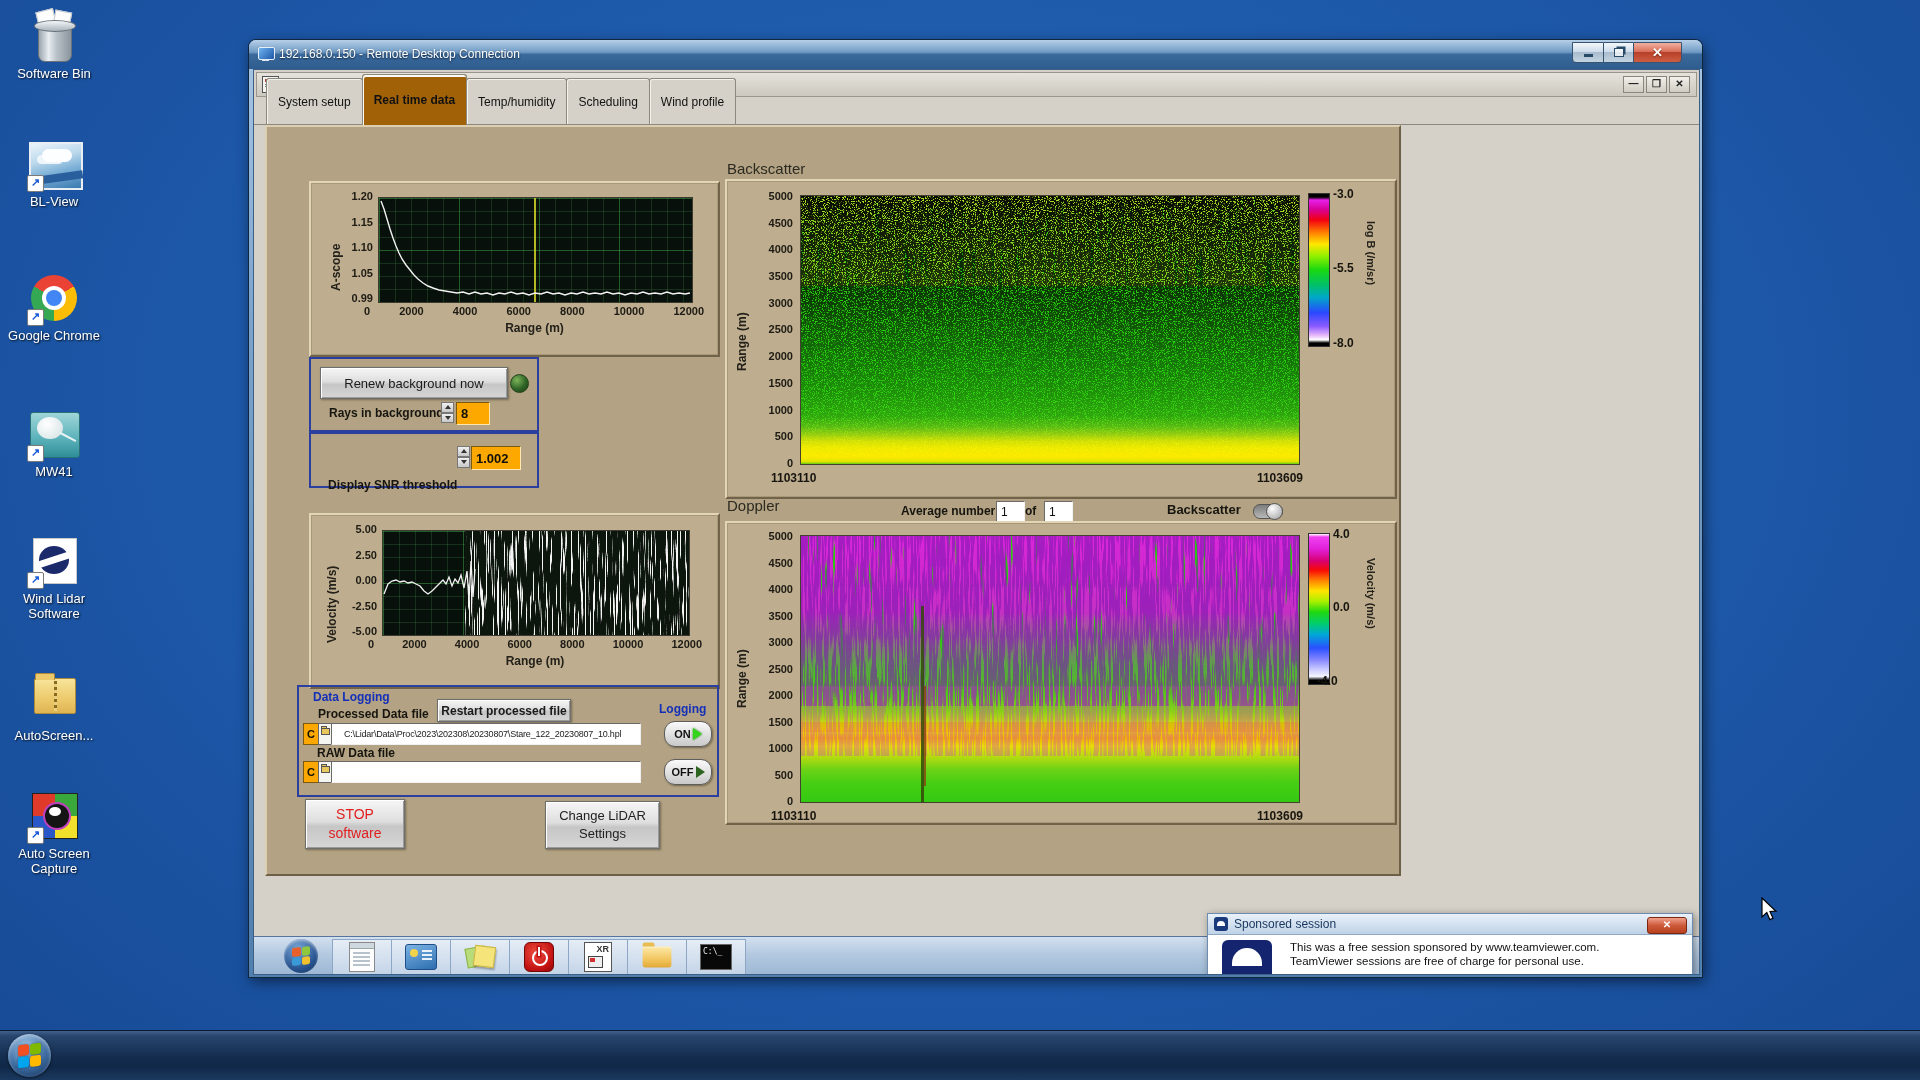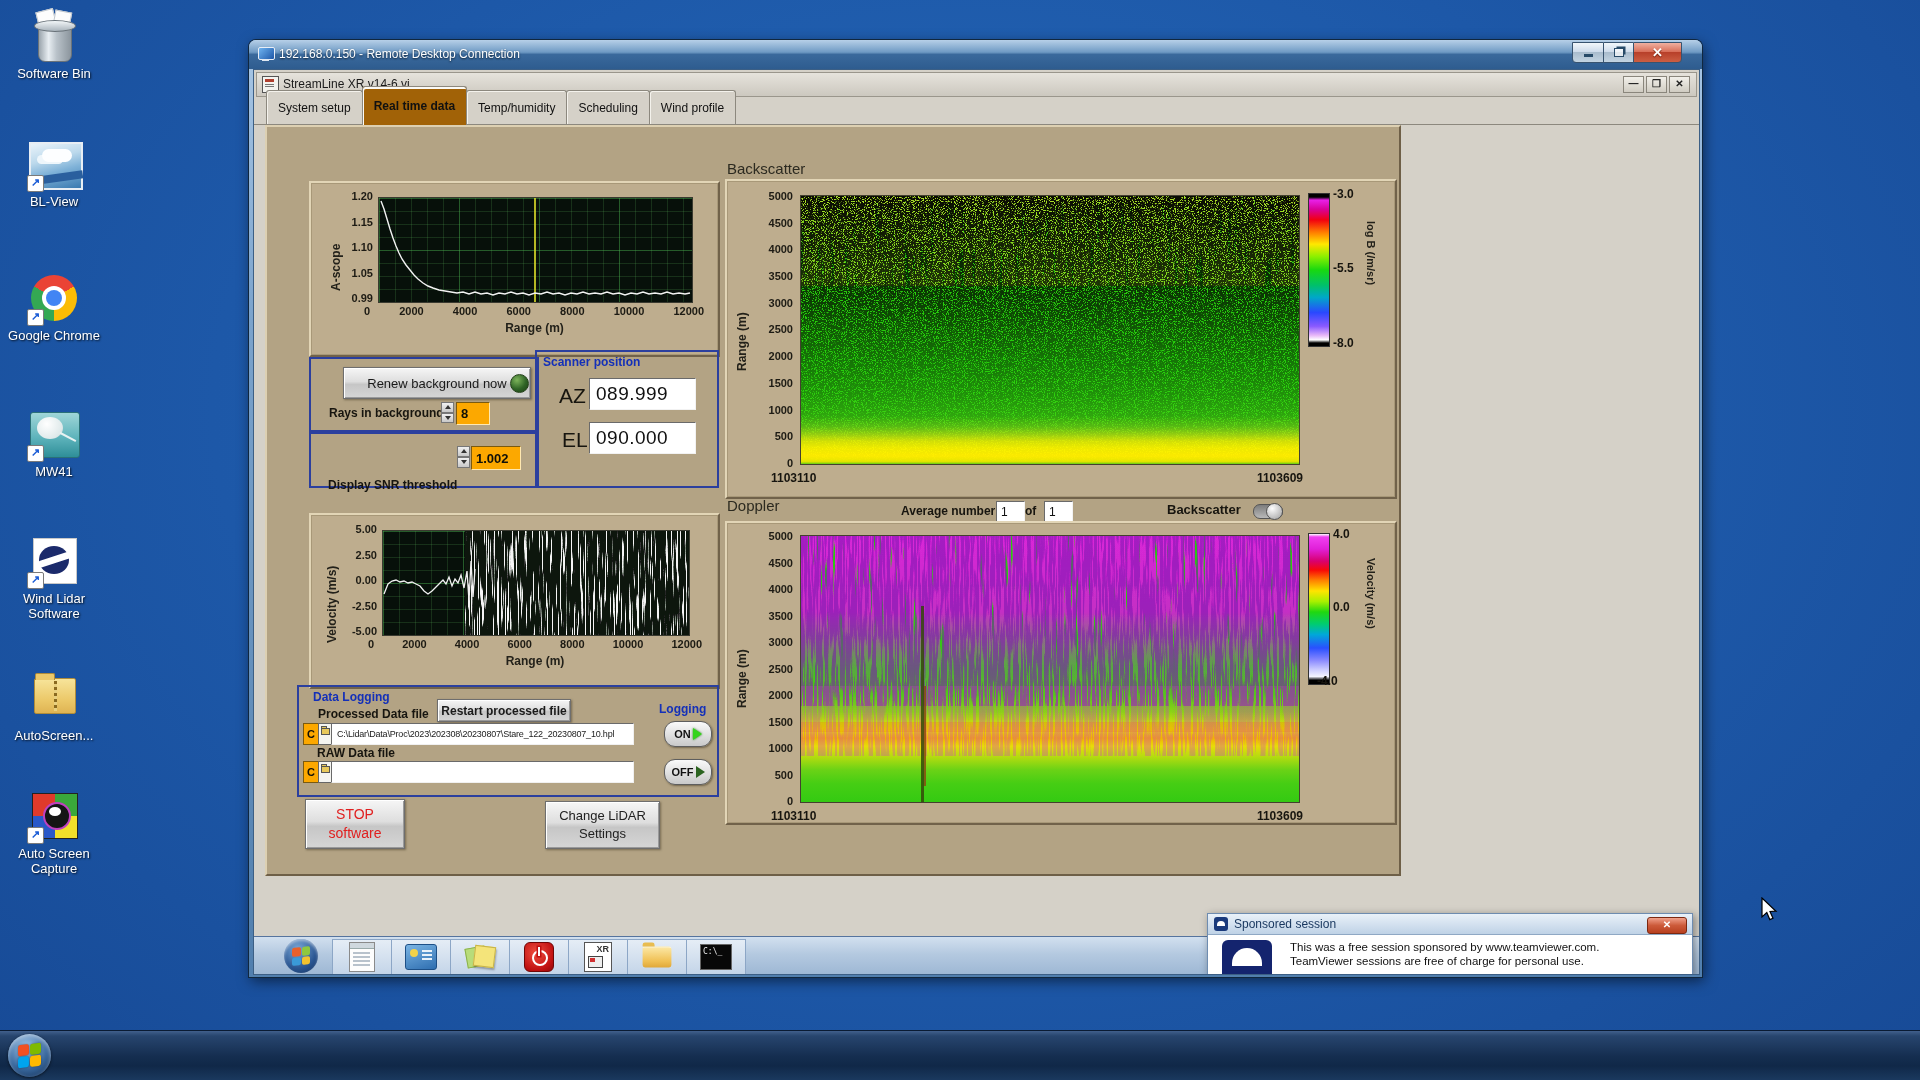--- a/index.html
+++ b/index.html
@@ -72,21 +72,21 @@
     border:1px solid #9a968c;font-size:12px;color:#1a1a1a;}
   #app-title .t{position:absolute;left:26px;top:4px;}
   .app-ico{position:absolute;left:5px;top:3px;width:15px;height:15px;background:#f4f4f0;border:1px solid #555;}
   .app-ico::before{content:"";position:absolute;left:2px;top:2px;width:9px;height:3px;background:#b04030;}
   .app-ico::after{content:"";position:absolute;left:2px;top:7px;width:9px;height:1px;background:#777;box-shadow:0 2px 0 #777;}
   .cbtns{position:absolute;right:6px;top:3px;display:flex;gap:2px;}
   .cbtn{width:19px;height:15px;background:linear-gradient(#f2f0ea,#d0ccc2);border:1px solid #8a867c;
     font-size:10px;line-height:13px;text-align:center;color:#222;font-weight:bold;}
   
   #tabs{left:12px;top:27px;height:28px;display:flex;align-items:flex-end;}
-  .tab{height:22px;padding:6px 11px;background:#d5d1c8;border:1px solid #8c887e;border-bottom:none;
+  .tab{height:22px;padding:12px 11px;background:#d5d1c8;border:1px solid #8c887e;border-bottom:none;
     border-radius:3px 3px 0 0;font-size:12px;line-height:22px;color:#111;margin-right:-1px;
     box-shadow:inset 1px 1px 0 #f4f2ec;}
   .tab.active{height:26px;font-weight:bold;line-height:26px;z-index:3;background:#a16207;
     box-shadow:inset 1px 2px 0 #fbfaf6;}
   #tabline{left:0;top:54px;width:1445px;height:1px;background:#8c887e;}
   
   #panel{left:11px;top:55px;width:1132px;height:747px;background:#b3a384;
     border-top:2px solid #ddd0b2;border-left:2px solid #ddd0b2;border-right:2px solid #6e5f47;border-bottom:2px solid #6e5f47;}
   .frame{position:absolute;background:#bead8e;border-top:2px solid #e2d5b6;border-left:2px solid #e2d5b6;
     border-right:2px solid #71624a;border-bottom:2px solid #71624a;box-shadow:inset 0 0 0 1px #a89878;}
@@ -129,21 +129,21 @@
   .heat{position:absolute;border:1px solid #44402f;overflow:hidden;}
   .cbar{position:absolute;border:1px solid #333;}
   .cbtick{position:absolute;font-size:12px;font-weight:bold;color:#17150f;}
   .xends{position:absolute;font-size:12px;font-weight:bold;color:#17150f;}
   .toggle{position:absolute;width:28px;height:13px;border-radius:7px;
     background:linear-gradient(#7d7d7d,#b8b8b8);border:1px solid #555;}
   .toggle .knob{position:absolute;right:-1px;top:-2px;width:15px;height:15px;border-radius:50%;
     background:radial-gradient(circle at 35% 30%,#fdfdfd,#9e9e9e);border:1px solid #555;}
   .pathfield{position:absolute;background:#fff;border-top:1.5px solid #6a6a6a;border-left:1.5px solid #6a6a6a;
     border-right:1.5px solid #f0f0f0;border-bottom:1.5px solid #f0f0f0;display:flex;align-items:center;
-    font-size:9px;color:#222;padding-left:5px;white-space:nowrap;overflow:hidden;letter-spacing:-0.2px;}
+    font-size:9px;color:#222;padding-left:12px;white-space:nowrap;overflow:hidden;letter-spacing:-0.2px;}
   .cdrive{position:absolute;background:#fca800;border:1px solid #7a5a10;color:#101008;font-weight:bold;
     font-size:11px;display:flex;align-items:center;justify-content:center;}
   .browse{position:absolute;background:#f4f4f0;border:1px solid #666;}
   .browse::after{content:"";position:absolute;left:2px;top:4px;width:7px;height:5px;background:#e8c85a;border:1px solid #555;}
   .browse::before{content:"";position:absolute;left:2px;top:2px;width:4px;height:2px;background:#e8c85a;border:1px solid #555;border-bottom:none;}
   .onoff{position:absolute;border-radius:11px;background:linear-gradient(180deg,#fafafa,#c9c9c9);
     border:1px solid #5e5e5e;box-shadow:1px 1px 2px rgba(50,40,20,.5);display:flex;align-items:center;justify-content:center;gap:2px;
     font-size:11px;font-weight:bold;color:#111;cursor:pointer;}
   .onoff .arrow{width:0;height:0;border-top:6px solid transparent;border-bottom:6px solid transparent;}
   .onoff.on .arrow{border-left:9px solid #35d41c;filter:drop-shadow(0 0 1px #1a7a0c);}
@@ -356,46 +356,39 @@
               <span>4000</span>
               <span>6000</span>
               <span>8000</span>
               <span>10000</span>
               <span>12000</span>
             </div>
           <div class="xlabel" style="left:67px;top:138px;width:313px;">Range (m)</div>
         </div>
 
         <div class="bluebox" style="left:42px;top:230px;width:226px;height:73px;">
-          <div class="lvbtn" style="left:9px;top:8px;width:186px;height:30px;margin-left:23px;">Renew background now</div>
+          <div class="lvbtn" style="left:9px;top:8px;width:186px;height:30px;">Renew background now</div>
           <div class="led" style="left:199px;top:15px;width:17px;height:17px;"></div>
           <div class="klab" style="left:18px;top:47px;">Rays in background</div>
           <div class="spin" style="left:130px;top:43px;height:21px;">
               <i class="up"></i>
               <i class="dn"></i>
             </div>
           <div class="numfield" style="left:145px;top:43px;width:28px;height:21px;">8</div>
         </div>
 
         <div class="bluebox" style="left:42px;top:303px;width:226px;height:54px;">
           <div class="klab" style="left:17px;top:18px;margin-top:28px;">Display SNR threshold</div>
           <div class="spin" style="left:146px;top:14px;height:22px;">
               <i class="up"></i>
               <i class="dn"></i>
             </div>
           <div class="numfield" style="left:160px;top:14px;width:44px;height:22px;">1.002</div>
         </div>
 
-        <div class="bluebox" style="left:268px;top:223px;width:180px;height:134px;">
-          <div class="blab" style="left:6px;top:3px;">Scanner position</div>
-          <div class="az-el" style="left:22px;top:32px;">AZ</div>
-          <div class="whitefield bigfield" style="left:52px;top:26px;width:99px;height:30px;">089.999</div>
-          <div class="az-el" style="left:25px;top:76px;">EL</div>
-          <div class="whitefield bigfield" style="left:52px;top:70px;width:99px;height:30px;">090.000</div>
-        </div>
 
         <div class="frame" style="left:42px;top:386px;width:407px;height:172px;">
           <div class="vlab" style="left:14px;top:18px;height:110px;">Velocity (m/s)</div>
           <div class="yticks" style="left:24px;top:8px;width:42px;height:114px;">
               <span>5.00</span>
               <span>2.50</span>
               <span>0.00</span>
               <span>-2.50</span>
               <span>-5.00</span>
             </div>

